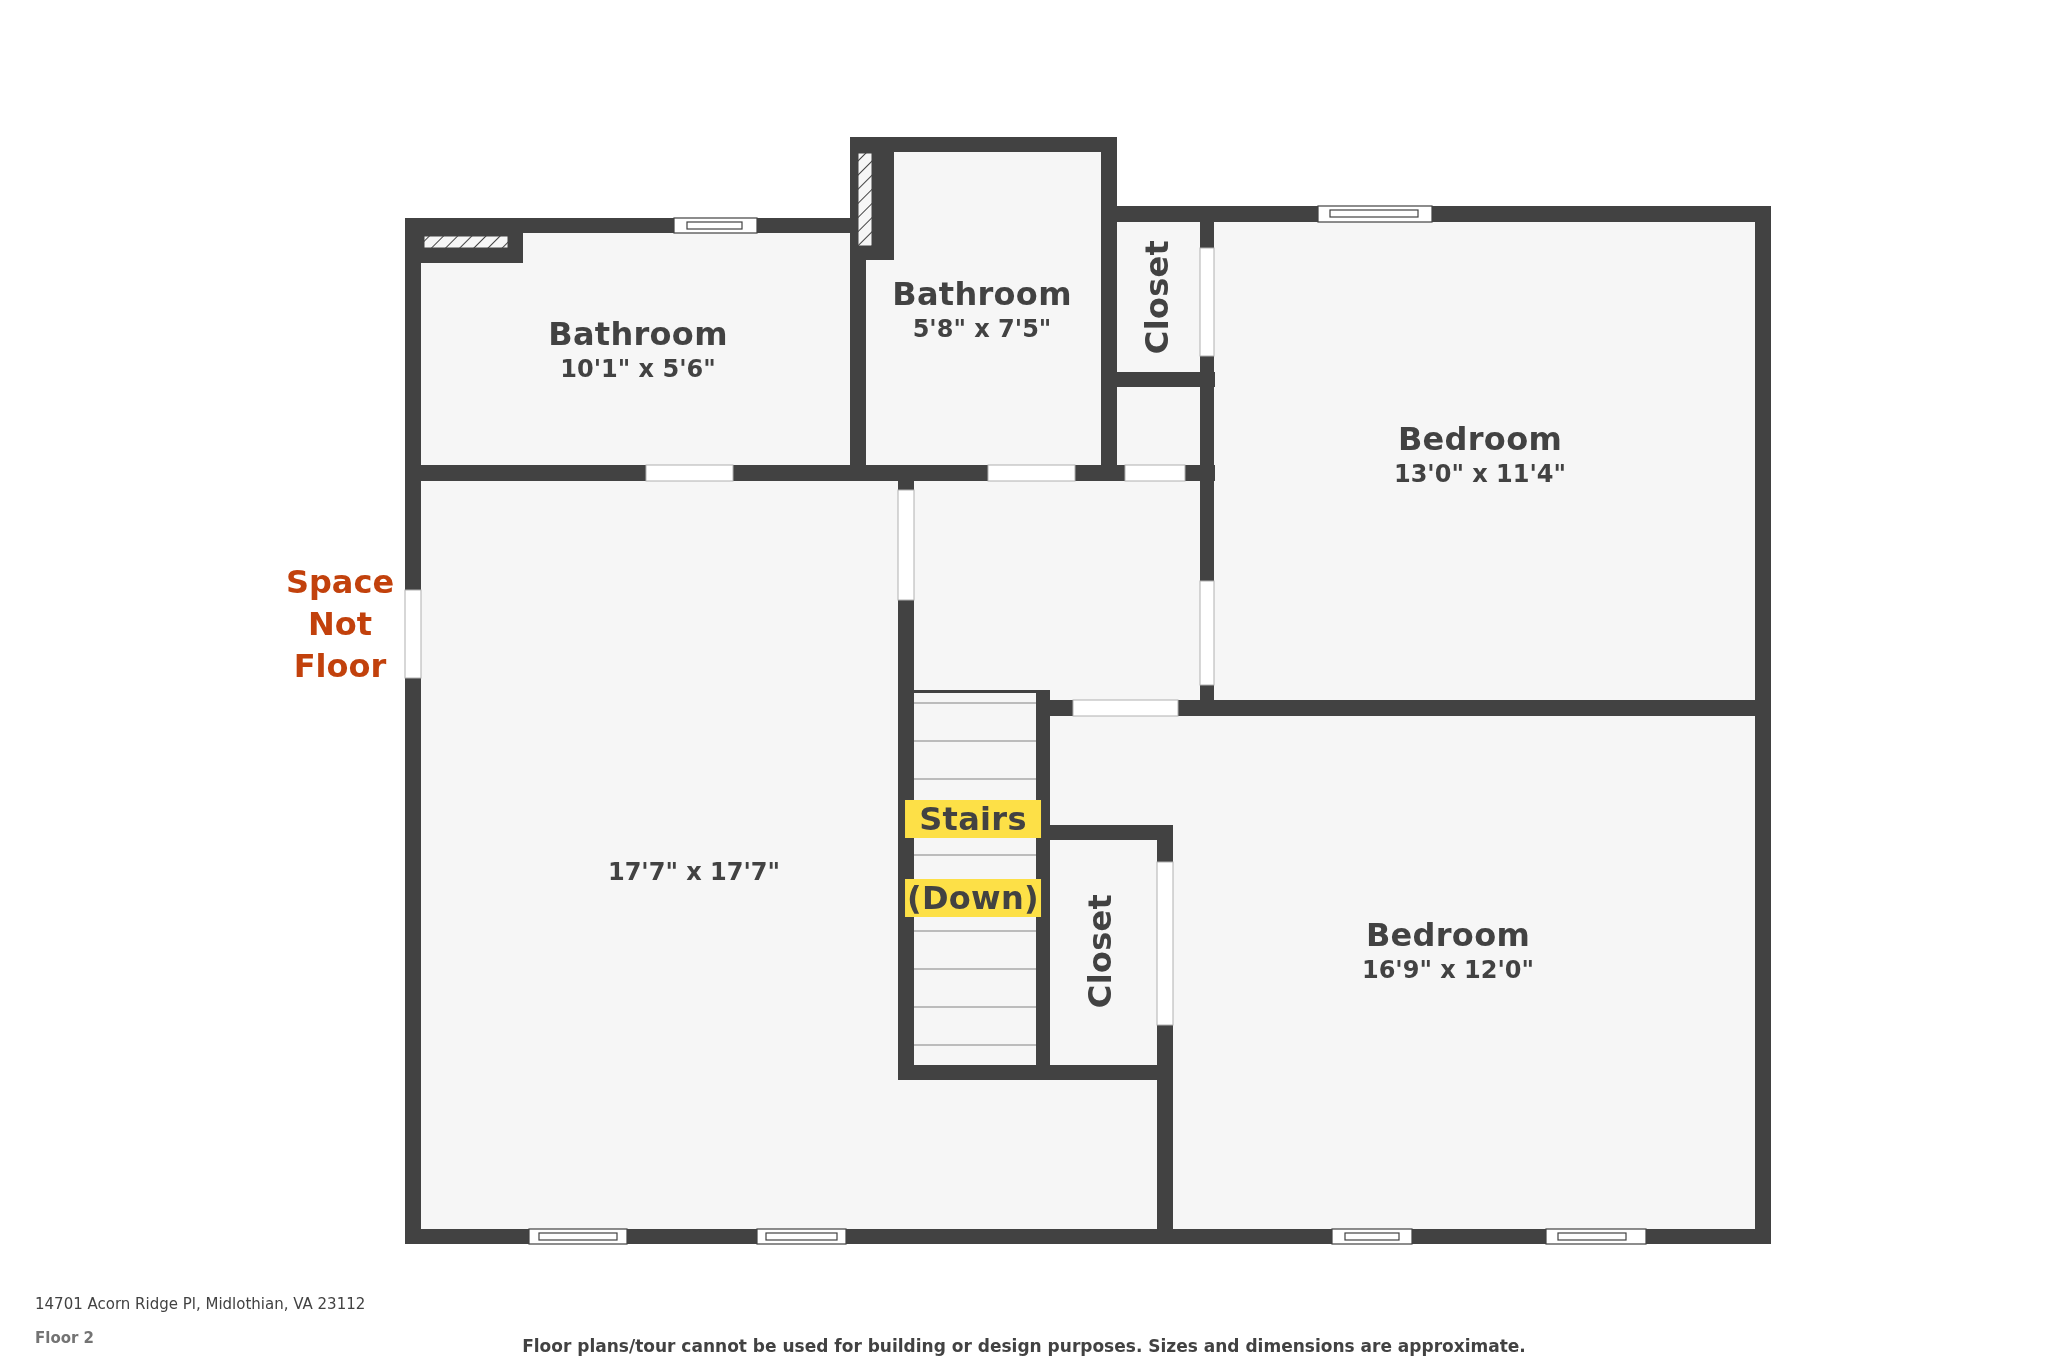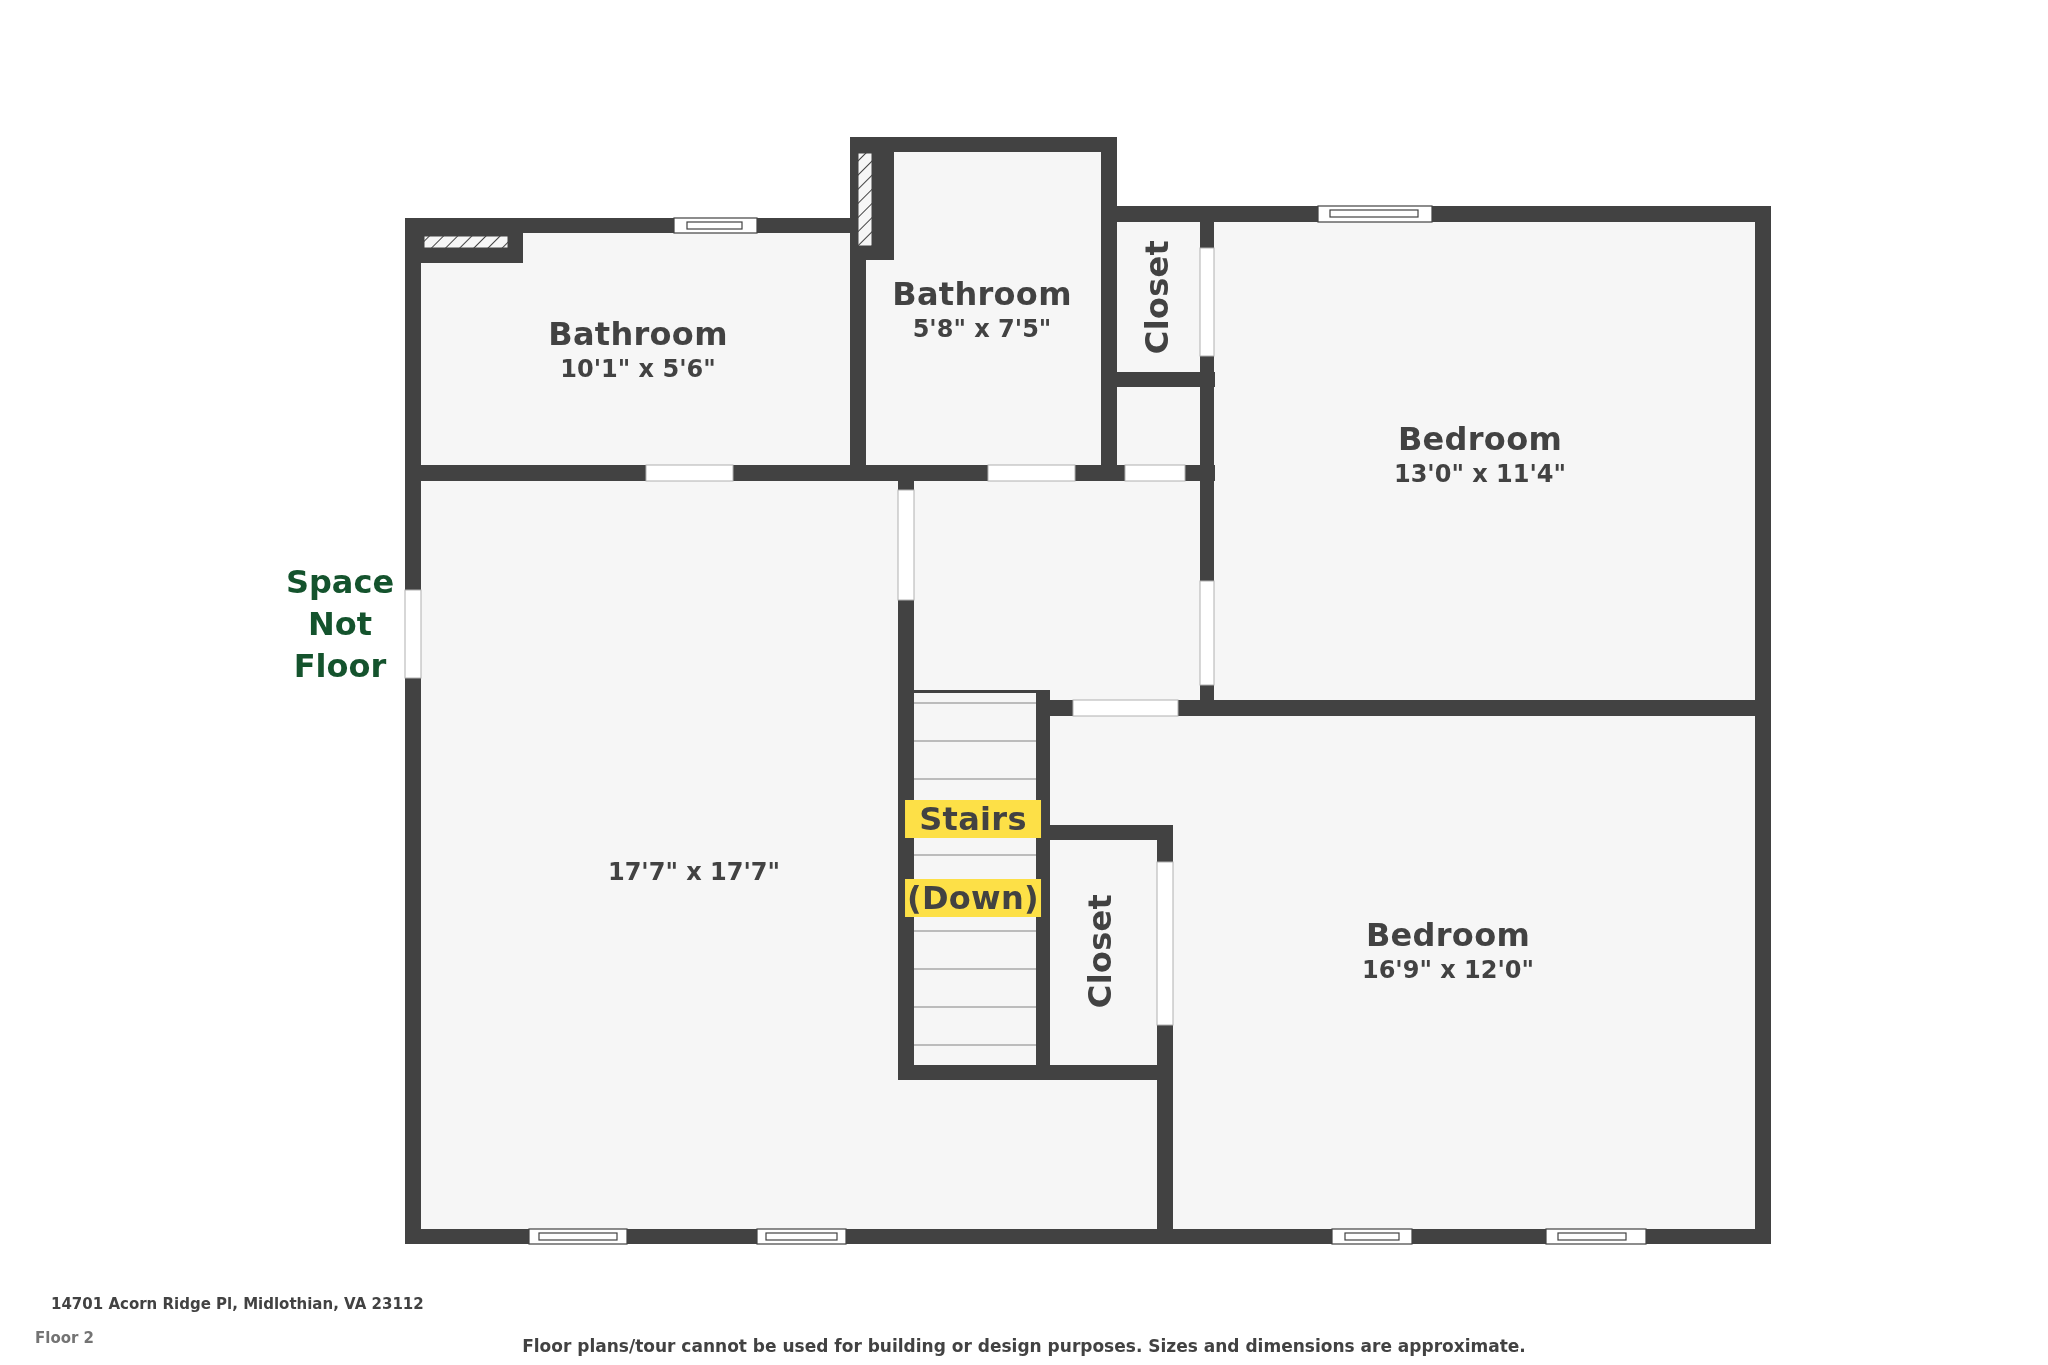--- a/index.html
+++ b/index.html
@@ -52,30 +52,29 @@
   }
   .space-not-shown {
     position: absolute;
     left: 340px;
     top: 624px;
     transform: translate(-50%, -50%);
     text-align: center;
     font-weight: bold;
     font-size: 32px;
     line-height: 42px;
-    color: #14532d;
+    color: #c2410c;
   }
   .footer-address {
     position: absolute;
     left: 35px;
     top: 1295px;
-    font-weight: bold;
+    font-weight: normal;
     font-size: 15px;
     color: #424242;
-    margin-left: 16px;
   }
   .footer-floor {
     position: absolute;
     left: 35px;
     top: 1329px;
     font-weight: bold;
     font-size: 15px;
     color: #737373;
   }
   .footer-disclaimer {

